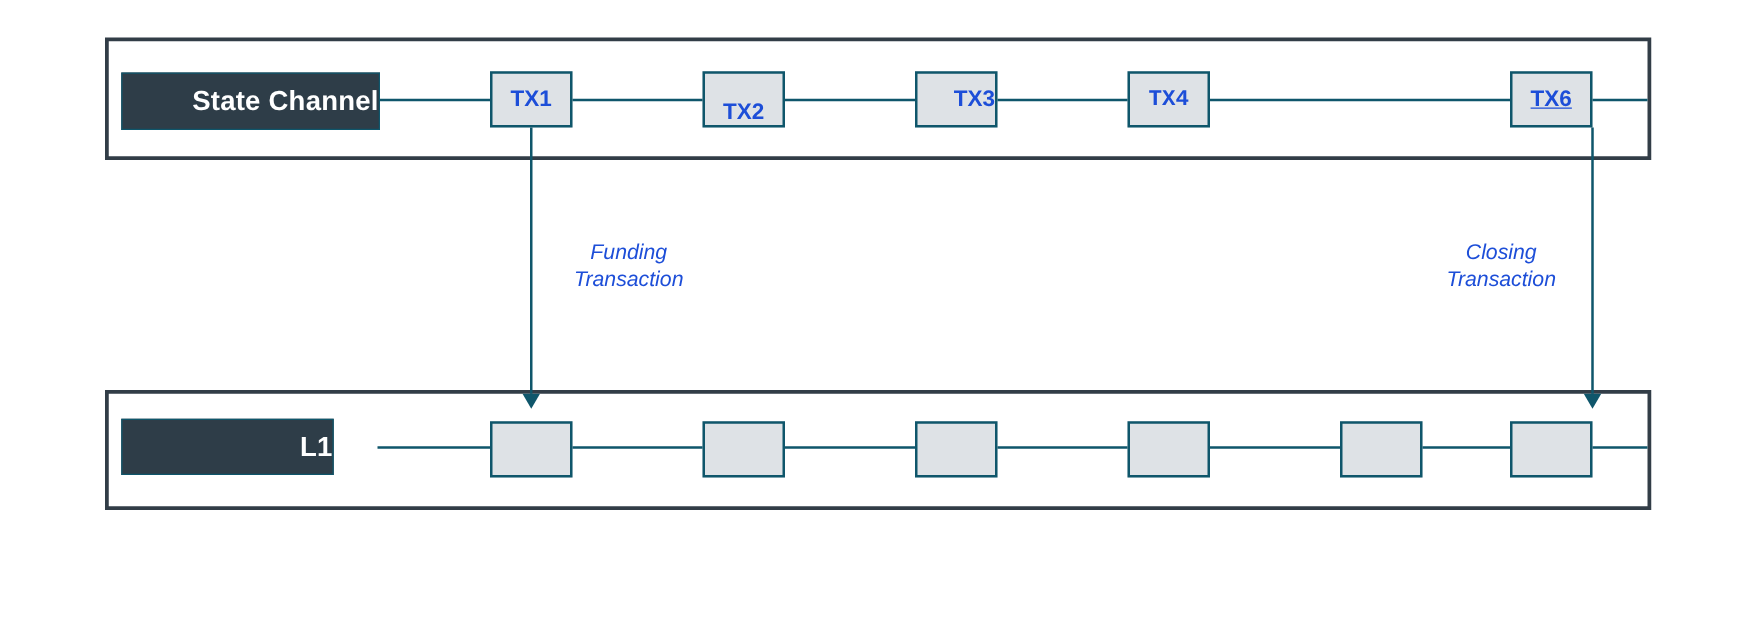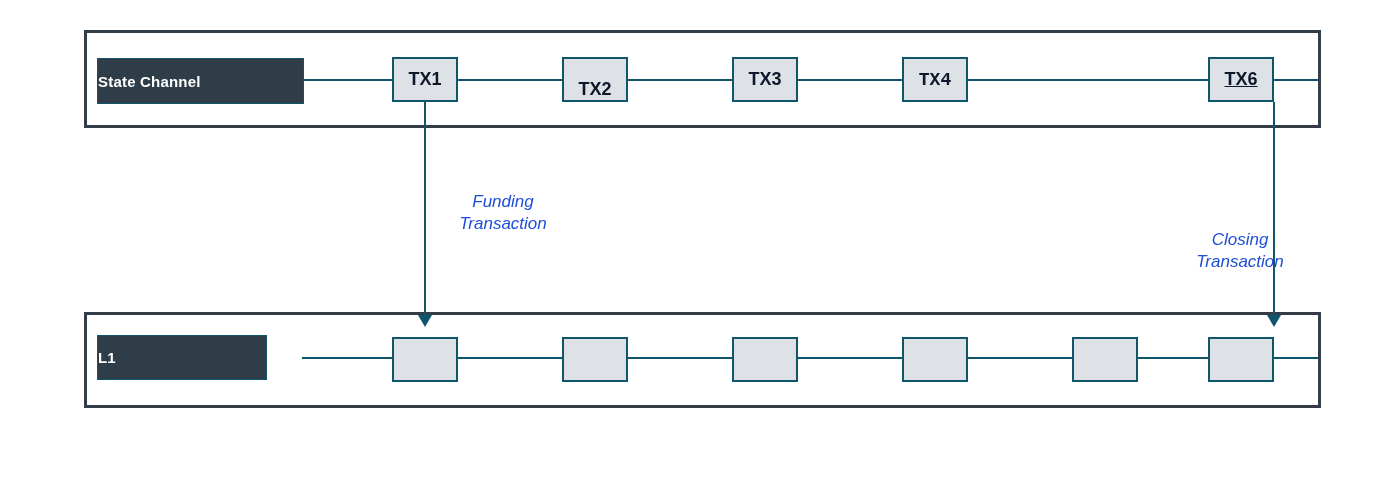--- a/index.html
+++ b/index.html
@@ -36,50 +36,50 @@
   .rail-line.top    { left: 302px; top: 79px;  width: 1016px; }
   .rail-line.bottom { left: 302px; top: 357px; width: 1016px; }
 
   
   .dark-box {
     position: absolute;
     background: #2e3d48;
     border: 1px solid #0f566b;
     color: #ffffff;
     font-weight: bold;
-    font-size: 15px;
+    font-size: 22px;
     display: flex;
     align-items: center;
-    justify-content: flex-start;
+    justify-content: flex-end;
     z-index: 3;
     letter-spacing: 0.2px;
   }
   .dark-box.top    { left: 97px; top: 58px;  width: 207px; height: 46px; }
   .dark-box.bottom { left: 97px; top: 335px; width: 170px; height: 45px; }
 
   
   .node {
     position: absolute;
     width: 66px;
     height: 45px;
     background: #dee2e6;
     border: 2px solid #0f566b;
     display: flex;
     align-items: center;
     justify-content: center;
     font-weight: bold;
     font-size: 18px;
-    color: #0f172a;
+    color: #1d4ed8;
     z-index: 3;
   }
   .node.toprow { top: 57px; }
   .node.botrow { top: 337px; }
   .nx1 { left: 392px; }
   .nx2 { left: 562px; align-items: flex-end; }
-  .nx3 { left: 732px; }
+  .nx3 { left: 732px; justify-content: flex-end; }
   .nx4 { left: 902px; font-family: Liberation Mono, monospace; }
   .nx5 { left: 1072px; }
   .nx6 { left: 1208px; text-decoration: underline; }
 
   
   .arrow-line {
     position: absolute;
     top: 102px;
     width: 2px;
     height: 213px;
@@ -108,21 +108,21 @@
     top: 191px;
     width: 200px;
     text-align: center;
     font-style: italic;
     font-size: 17px;
     line-height: 22px;
     color: #1d4ed8;
     z-index: 2;
   }
   .annotation.funding { left: 403px; }
-  .annotation.closing { left: 1140px; margin-top: 38px; }
+  .annotation.closing { left: 1101px; }
 </style>
 </head>
 <body>
 
 <div class="canvas">
 
   <div class="rail top"></div>
   <div class="rail-line top"></div>
 
   <div class="dark-box top">

